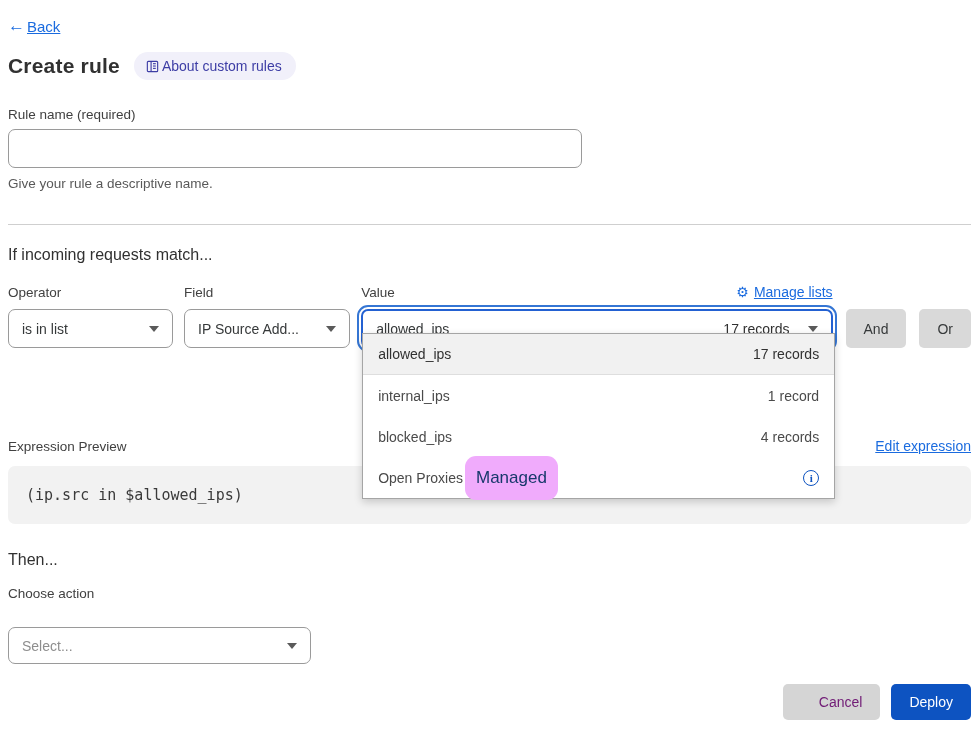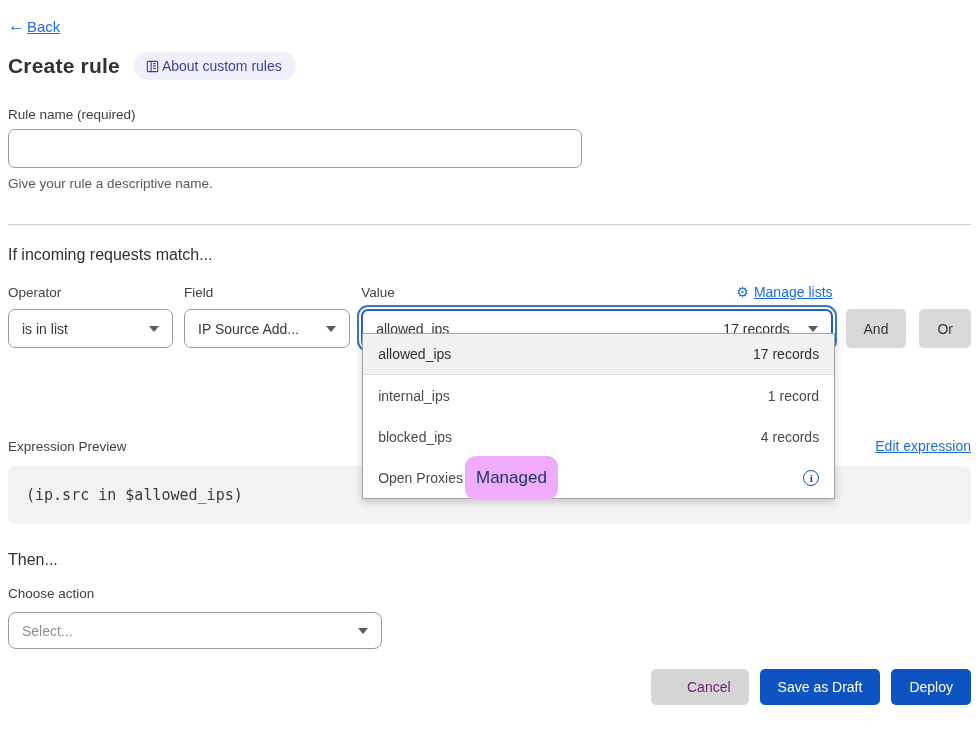--- a/index.html
+++ b/index.html
@@ -139,21 +139,21 @@
     height: 58px;
     background: #f2f2f2;
     border-radius: 7px;
     display: flex; align-items: center;
     padding: 0 18px;
   }
   .expr-code { font-family: "DejaVu Sans Mono", "Liberation Mono", monospace; font-size: 15px; color: #3a3a3a; }
   
   .then-heading { margin-top: 27px; }
   .choose-action-label { margin-top: 17px; }
-  .action-select { margin-top: 11px; width: 374px; height: 37px; border-radius: 8px; }
+  .action-select { margin-top: 26px; width: 303px; height: 37px; }
   .placeholder { color: #8e8e8e; }
   
   .footer { margin-top: 20px; display: flex; justify-content: flex-end; gap: 11px; }
   .btn {
     height: 36px; border: none; border-radius: 5px;
     font-size: 14px; font-family: inherit;
     padding: 0 18px; cursor: pointer;
   }
   .btn-gray { background: #d5d5d5; color: #701a75; padding-left: 36px; }
   .btn-blue { background: #0d53c1; color: #ffffff; }
@@ -267,17 +267,16 @@
 
   <div class="section-heading then-heading">Then...</div>
   <div class="field-label choose-action-label">Choose action</div>
   <div class="select-box action-select">
     <span class="placeholder">Select...</span>
     <span class="caret"></span>
   </div>
 
   <div class="footer">
     <button class="btn btn-gray">Cancel</button>
-    <button class="btn btn-blue">Save as Draft</button>
     <button class="btn btn-blue">Deploy</button>
   </div>
 
 </div>
 
 </body></html>

